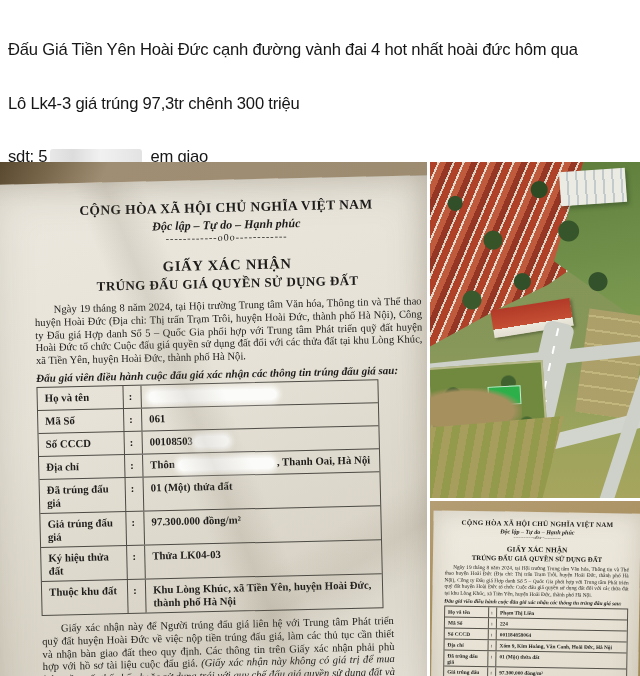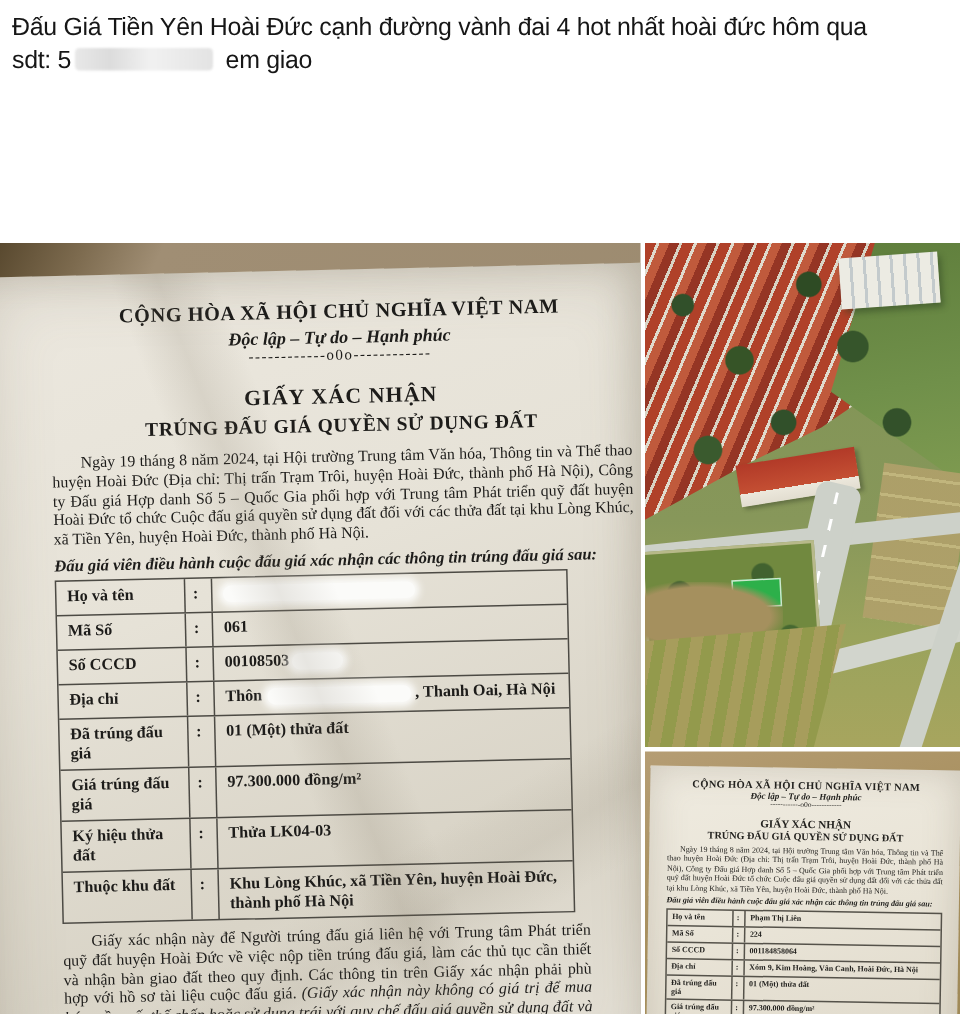--- a/index.html
+++ b/index.html
@@ -2,21 +2,21 @@
 <html><head>
 <meta charset="utf-8">
 <style>
   html,body{margin:0;padding:0;}
   body{width:640px;height:676px;position:relative;background:#fff;overflow:hidden;
        font-family:"Liberation Sans","DejaVu Sans",sans-serif;}
 
   
   .caption{position:absolute;top:0;left:0;width:640px;height:116px;padding:7px 8px 0 8px;
            box-sizing:border-box;color:#161616;}
-  .cap-line{font-size:16.6px;line-height:21.5px;letter-spacing:-0.2px;white-space:nowrap;}
+  .cap-line{font-size:16.6px;line-height:21.5px;letter-spacing:-0.2px;white-space:nowrap;margin-top:32px;}
   .phone-line{display:flex;align-items:center;}
   .phone-smudge{display:inline-block;width:92px;height:15px;margin:0 8px 0 3px;border-radius:3px;
                 background:linear-gradient(90deg,#e8e8e8 0%,#dcdcdc 25%,#f1f1f1 55%,#e3e3e3 100%);
                 filter:blur(.6px);}
 
   
   .tile{position:absolute;overflow:hidden;background:#907e63;margin-top:45px;}
   #photo-left{left:0;top:117px;width:427px;height:559px;
               background:linear-gradient(115deg,#59492f 0%,#7c6a4e 8%,#a08e74 16%,#9b8a6e 100%);}
   #photo-aerial{left:430px;top:117px;width:210px;height:336px;background:linear-gradient(180deg,#7f9354 0%,#87975a 55%,#9aa35c 78%,#a7a55e 100%);}
@@ -120,20 +120,21 @@
   .ml,.mc,.mv{padding:2px 2px 1px 3px;font-size:5.3px;font-weight:bold;line-height:6px;min-height:7px;}
   .ml{border-right:.8px solid #55524a;}
   .mc{border-right:.8px solid #55524a;padding-left:2px;}
   .m-closing{font-size:5.3px;line-height:6.4px;text-align:justify;text-indent:1.6em;margin-top:3px;}
 </style>
 </head>
 <body>
 
 <div class="caption">
   <div class="cap-line">Đấu Giá Tiền Yên Hoài Đức cạnh đường vành đai 4 hot nhất hoài đức hôm qua</div>
+  <div class="cap-line">Lô Lk4-3 giá trúng 97,3tr chênh 300 triệu</div>
   <div class="cap-line phone-line">
     <span>sdt: 5</span>
     <span class="phone-smudge"></span>
     <span>em giao</span>
   </div>
 </div>
 
 <div class="tile" id="photo-left">
   <div class="paper">
     <div class="c-header">CỘNG HÒA XÃ HỘI CHỦ NGHĨA VIỆT NAM</div>

